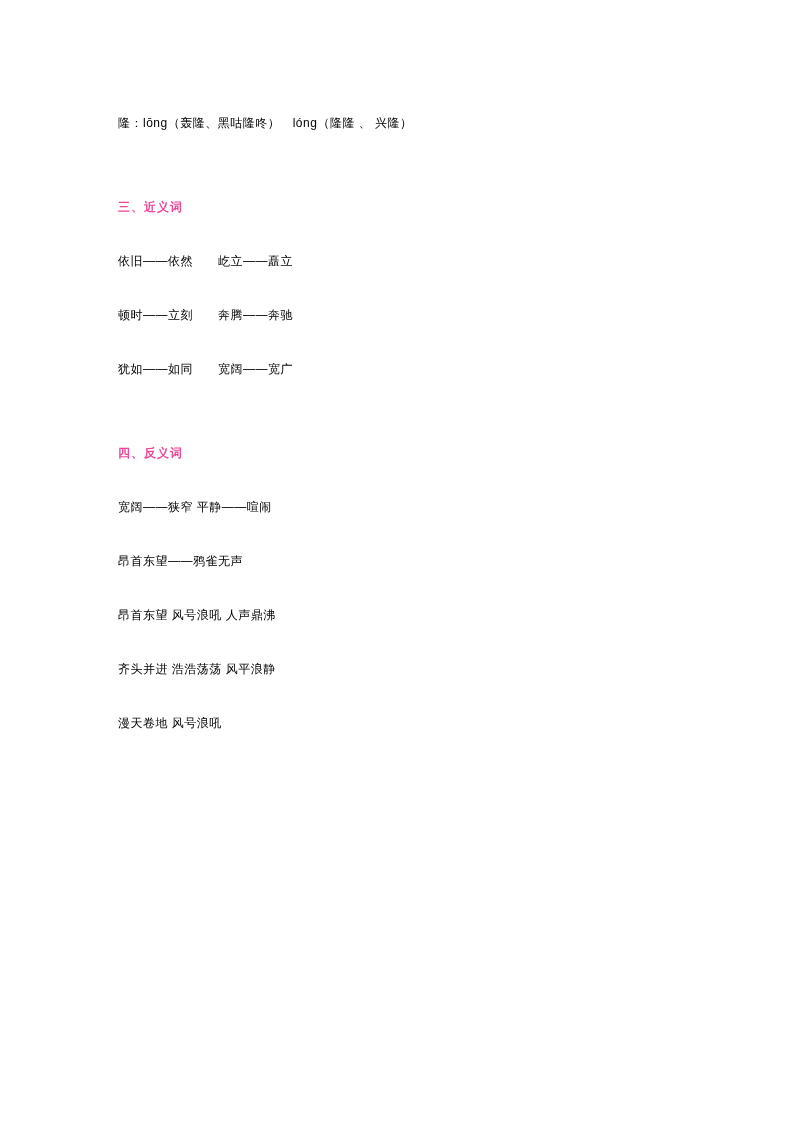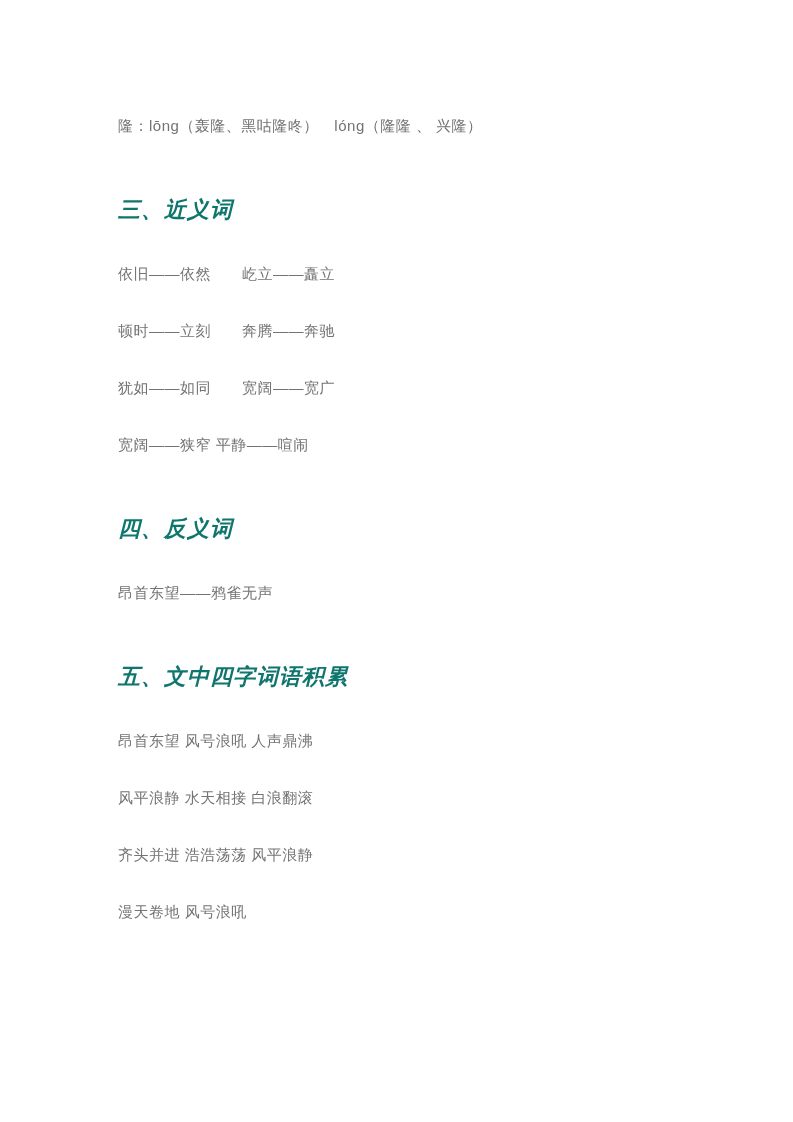--- a/index.html
+++ b/index.html
@@ -19,51 +19,48 @@
     position: absolute;
     top: 90px;
     left: 118px;
     right: 60px;
     color: #3b3b3b;
   }
   .line {
     height: 42px;
     display: flex;
     align-items: center;
-    font-size: 15px;
+    font-size: 12px;
     letter-spacing: 0.5px;
     white-space: pre-wrap;
-    color: #737373;
+    color: #000000;
   }
   .heading {
     margin-top: 42px;
-    font-size: 22px;
+    font-size: 12px;
     font-weight: 700;
-    color: #0f766e;
+    color: #ec4899;
     letter-spacing: 1px;
-    font-style: italic;
   }
 </style>
 </head>
 <body>
 
 <div class="page">
   <div class="content">
 
     <p class="line">隆：lōng（轰隆、黑咕隆咚）　lóng（隆隆 、 兴隆）</p>
 
     <p class="line heading">三、近义词</p>
     <p class="line">依旧——依然　　屹立——矗立</p>
     <p class="line">顿时——立刻　　奔腾——奔驰</p>
     <p class="line">犹如——如同　　宽阔——宽广</p>
 
+    <p class="line heading">四、反义词</p>
     <p class="line">宽阔——狭窄 平静——喧闹</p>
-    <p class="line heading">四、反义词</p>
     <p class="line">昂首东望——鸦雀无声</p>
 
-    <p class="line heading">五、文中四字词语积累</p>
     <p class="line">昂首东望 风号浪吼 人声鼎沸</p>
-    <p class="line">风平浪静 水天相接 白浪翻滚</p>
     <p class="line">齐头并进 浩浩荡荡 风平浪静</p>
     <p class="line">漫天卷地 风号浪吼</p>
 
   </div>
 </div>
 
 </body></html>

